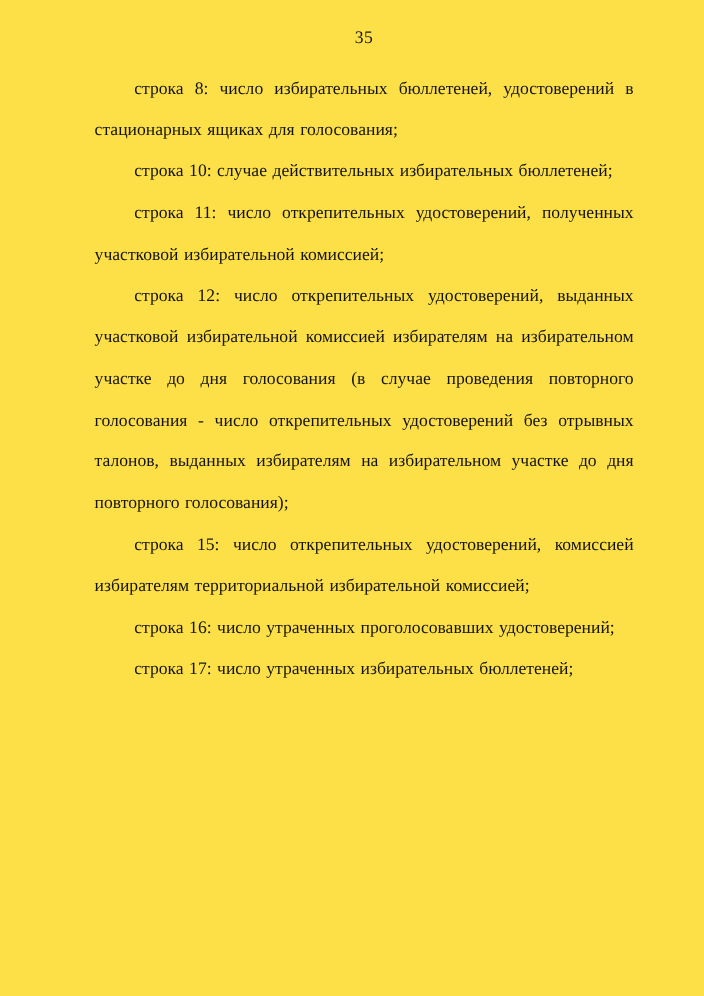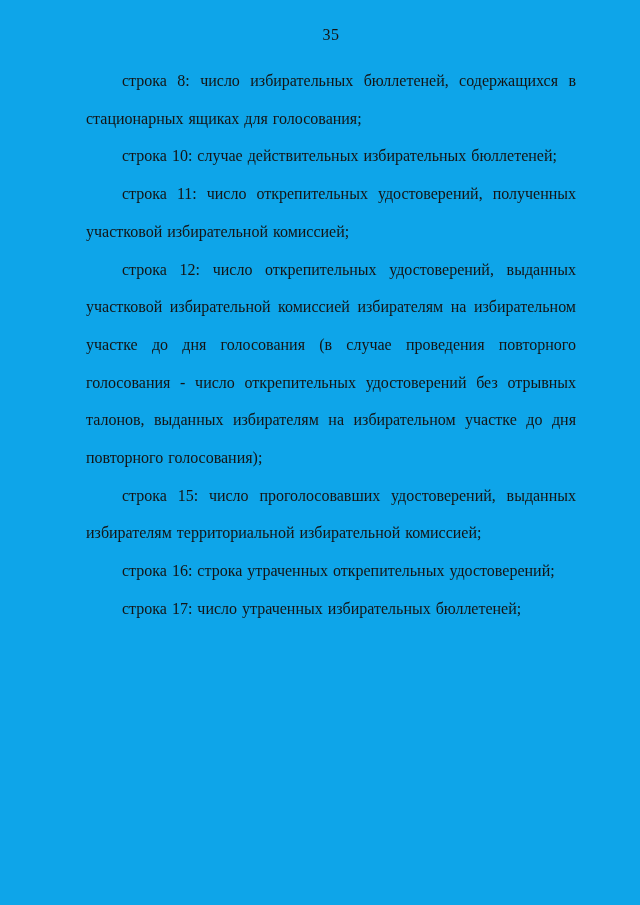--- a/index.html
+++ b/index.html
@@ -4,21 +4,21 @@
 <style>
   html, body {
     margin: 0;
     padding: 0;
     background: #ffffff;
   }
   .page {
     position: relative;
     width: 640px;
     height: 905px;
-    background: #0ea5e9;
+    background: #fde047;
     overflow: hidden;
     font-family: "Liberation Serif", "DejaVu Serif", serif;
     color: #141414;
     -webkit-font-smoothing: antialiased;
   }
   .page-number {
     padding-top: 26px;
     padding-left: 86px;
     padding-right: 64px;
     text-align: center;
@@ -38,21 +38,21 @@
     word-spacing: 1px;
   }
 </style>
 </head>
 <body>
 
 <div class="page">
   <div class="page-number">35</div>
 
   <div class="content">
-    <p>строка 8: число избирательных бюллетеней, содержащихся в стационарных ящиках для голосования;</p>
+    <p>строка 8: число избирательных бюллетеней, удостоверений в стационарных ящиках для голосования;</p>
     <p>строка 10: случае действительных избирательных бюллетеней;</p>
     <p>строка 11: число открепительных удостоверений, полученных участковой избирательной комиссией;</p>
     <p>строка 12: число открепительных удостоверений, выданных участковой избирательной комиссией избирателям на избирательном участке до дня голосования (в случае проведения повторного голосования - число открепительных удостоверений без отрывных талонов, выданных избирателям на избирательном участке до дня повторного голосования);</p>
-    <p>строка 15: число проголосовавших удостоверений, выданных избирателям территориальной избирательной комиссией;</p>
-    <p>строка 16: строка утраченных открепительных удостоверений;</p>
+    <p>строка 15: число открепительных удостоверений, комиссией избирателям территориальной избирательной комиссией;</p>
+    <p>строка 16: число утраченных проголосовавших удостоверений;</p>
     <p>строка 17: число утраченных избирательных бюллетеней;</p>
   </div>
 </div>
 
 </body></html>

